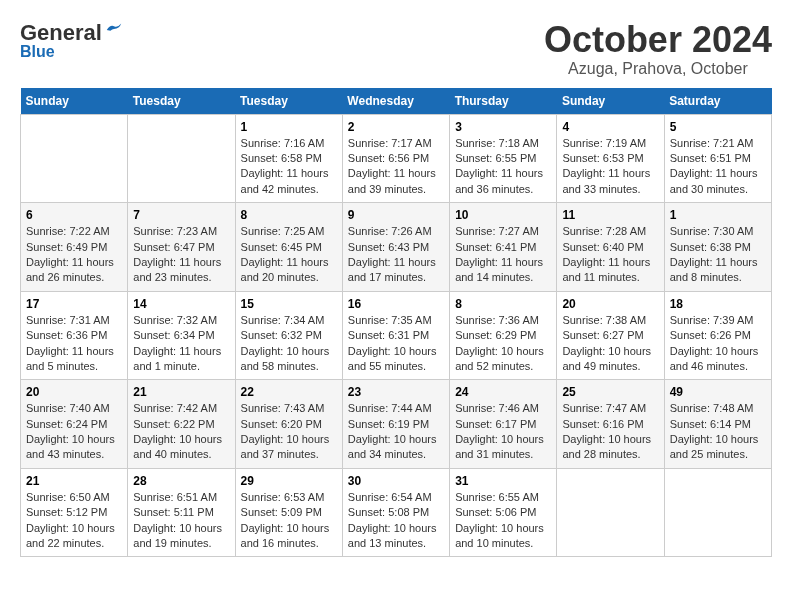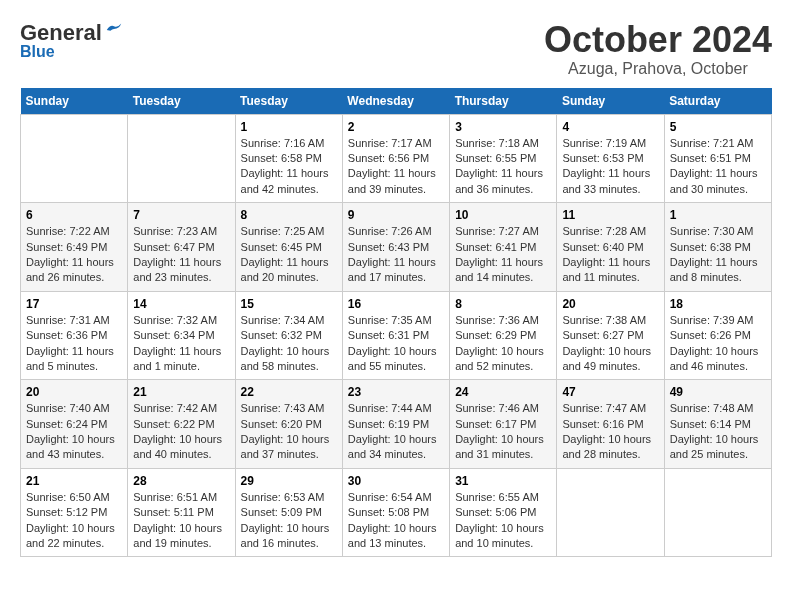--- a/index.html
+++ b/index.html
@@ -210,21 +210,21 @@
         </td>
         <td>
           <span class="day-number">23</span>
           <div class="day-info">Sunrise: 7:44 AM<br>Sunset: 6:19 PM<br>Daylight: 10 hours and 34 minutes.</div>
         </td>
         <td>
           <span class="day-number">24</span>
           <div class="day-info">Sunrise: 7:46 AM<br>Sunset: 6:17 PM<br>Daylight: 10 hours and 31 minutes.</div>
         </td>
         <td>
-          <span class="day-number">47</span>
+          <span class="day-number">25</span>
           <div class="day-info">Sunrise: 7:47 AM<br>Sunset: 6:16 PM<br>Daylight: 10 hours and 28 minutes.</div>
         </td>
         <td>
           <span class="day-number">49</span>
           <div class="day-info">Sunrise: 7:48 AM<br>Sunset: 6:14 PM<br>Daylight: 10 hours and 25 minutes.</div>
         </td>
       </tr>
       <tr>
         <td>
           <span class="day-number">21</span>

